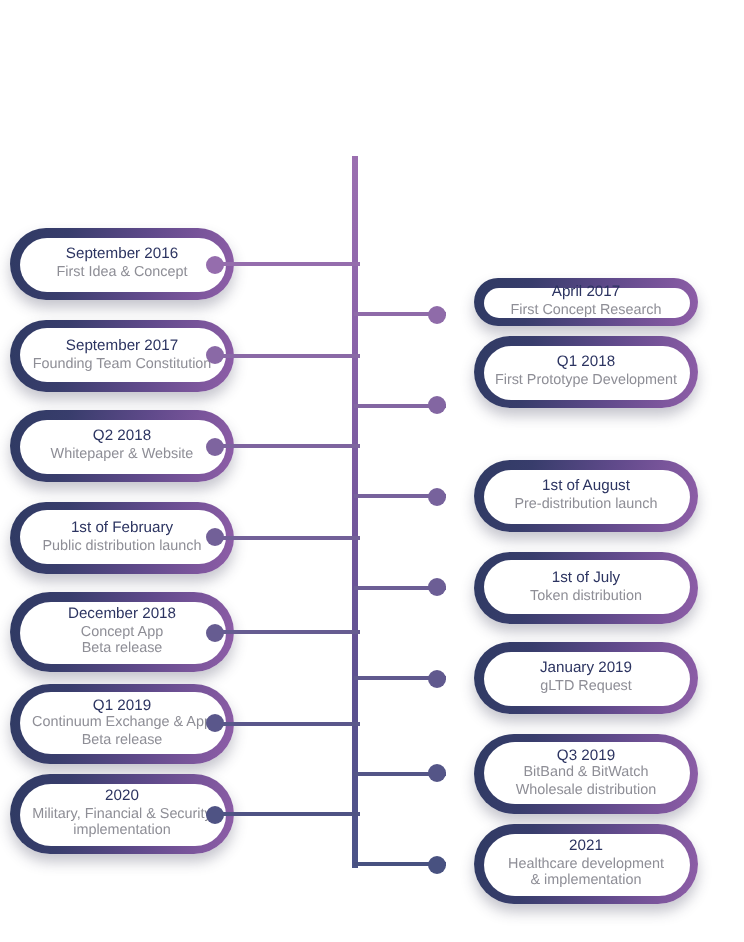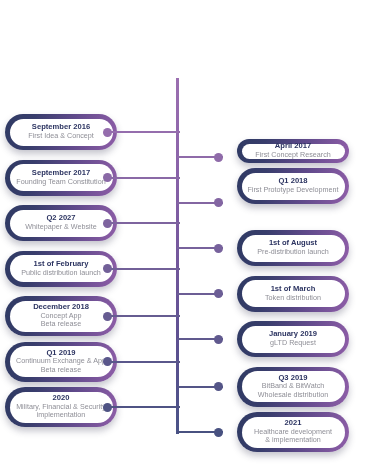--- a/index.html
+++ b/index.html
@@ -46,21 +46,21 @@
     display:flex;align-items:center;justify-content:center;
     box-sizing:border-box;
   }
   .pill-inner{
     width:calc(100% - 9px);height:calc(100% - 9px);
     background:#ffffff;border-radius:18px;
     display:flex;flex-direction:column;align-items:center;justify-content:center;
     text-align:center;line-height:1.18;
     padding:0 4px;box-sizing:border-box;
   }
-  .pill-title{font-size:7.6px;font-weight:bold;color:#2c3461;white-space:nowrap;}
+  .pill-title{font-size:7.6px;font-weight:normal;color:#2c3461;white-space:nowrap;}
   .pill-sub{font-size:7.2px;color:#8e8e96;white-space:nowrap;}
 
   
   .dot{position:absolute;width:9px;height:9px;border-radius:50%;}
 </style>
 </head>
 <body>
 
 <div id="roadmap">
 
@@ -79,21 +79,21 @@
       <div class="pill" style="left: 5px; top: 159.5px; width: 112px; height: 36px;">
         <div class="pill-inner">
           <div class="pill-title">September 2017</div>
           <div class="pill-sub">Founding Team Constitution</div>
         </div>
       </div>
       <div class="branch left" style="left: 111px; top: 176.5px; width: 69px; background: rgb(138, 105, 166);"></div>
       <div class="dot" style="left: 103px; top: 173px; background: rgb(138, 105, 166);"></div>
       <div class="pill" style="left: 5px; top: 205px; width: 112px; height: 36px;">
         <div class="pill-inner">
-          <div class="pill-title">Q2 2027</div>
+          <div class="pill-title">Q2 2018</div>
           <div class="pill-sub">Whitepaper &amp; Website</div>
         </div>
       </div>
       <div class="branch left" style="left: 111px; top: 222px; width: 69px; background: rgb(126, 100, 159);"></div>
       <div class="dot" style="left: 103px; top: 218.5px; background: rgb(126, 100, 159);"></div>
       <div class="pill" style="left: 5px; top: 250.5px; width: 112px; height: 36px;">
         <div class="pill-inner">
           <div class="pill-title">1st of February</div>
           <div class="pill-sub">Public distribution launch</div>
         </div>
@@ -146,21 +146,21 @@
       <div class="pill" style="left: 237px; top: 230px; width: 112px; height: 36px;">
         <div class="pill-inner">
           <div class="pill-title">1st of August</div>
           <div class="pill-sub">Pre-distribution launch</div>
         </div>
       </div>
       <div class="branch right" style="left: 177px; top: 247px; width: 46px; background: rgb(119, 98, 156);"></div>
       <div class="dot" style="left: 214px; top: 243.5px; background: rgb(119, 98, 156);"></div>
       <div class="pill" style="left: 237px; top: 275.5px; width: 112px; height: 36px;">
         <div class="pill-inner">
-          <div class="pill-title">1st of March</div>
+          <div class="pill-title">1st of July</div>
           <div class="pill-sub">Token distribution</div>
         </div>
       </div>
       <div class="branch right" style="left: 177px; top: 292.5px; width: 46px; background: rgb(108, 94, 149);"></div>
       <div class="dot" style="left: 214px; top: 289px; background: rgb(108, 94, 149);"></div>
       <div class="pill" style="left: 237px; top: 321px; width: 112px; height: 36px;">
         <div class="pill-inner">
           <div class="pill-title">January 2019</div>
           <div class="pill-sub">gLTD Request</div>
         </div>

